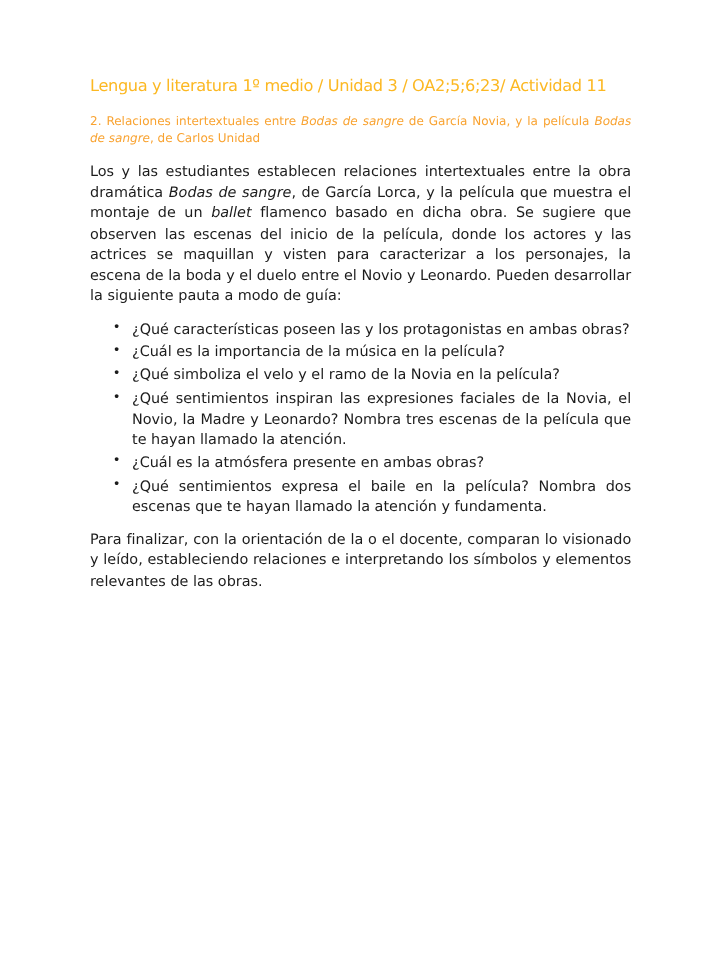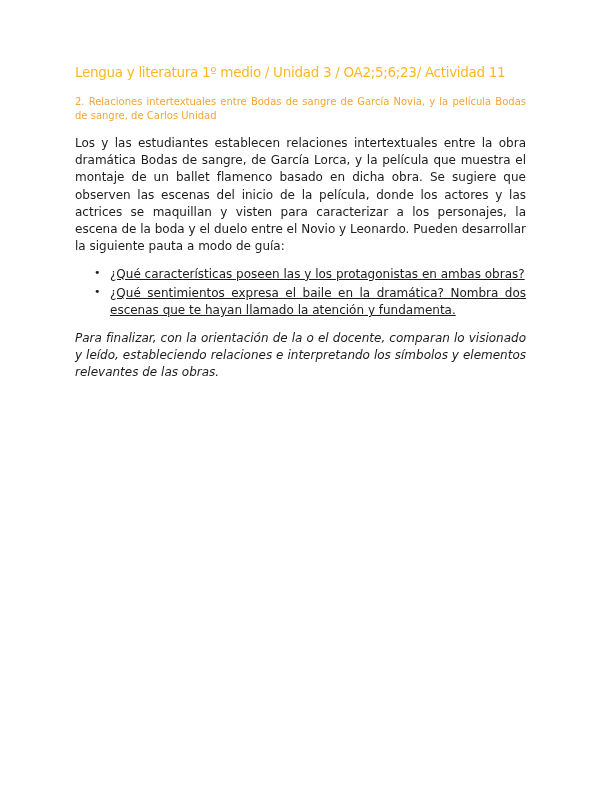--- a/index.html
+++ b/index.html
@@ -46,44 +46,47 @@
     margin: 0 0 10px 0;
   }
   ul.question-list {
     margin: 0 0 10px 0;
     padding: 0 0 0 35px;
     list-style: none;
   }
   ul.question-list li {
     position: relative;
     margin: 0 0 2px 0;
-    text-decoration: underline;
   }
   ul.question-list li::before {
     content: "•";
     position: absolute;
     left: -16px;
     top: -1px;
     font-size: 11px;
     color: var(--body-color, #1c1c1c);
   }
-  .italic { }
-  p.closing { margin-bottom: 0; font-style: italic; }
+  .italic { font-style: italic; }
+  p.closing { margin-bottom: 0; }
 </style>
 </head>
 <body>
 
 <div class="page">
 
   <h1 class="doc-title">Lengua y literatura 1º medio / Unidad 3 / OA2;5;6;23/ Actividad 11</h1>
 
   <h2 class="activity-subtitle"><span>2. Relaciones intertextuales entre </span><span class="italic">Bodas de sangre</span><span> de García Novia, y la película </span><span class="italic">Bodas de sangre</span><span>, de Carlos Unidad</span></h2>
 
   <p class="body-text intro"><span>Los y las estudiantes establecen relaciones intertextuales entre la obra dramática </span><span class="italic">Bodas de sangre</span><span>, de García Lorca, y la película que muestra el montaje de un </span><span class="italic">ballet</span><span> flamenco basado en dicha obra. Se sugiere que observen las escenas del inicio de la película, donde los actores y las actrices se maquillan y visten para caracterizar a los personajes, la escena de la boda y el duelo entre el Novio y Leonardo. Pueden desarrollar la siguiente pauta a modo de guía:</span></p>
 
   <ul class="question-list body-text">
     <li>¿Qué características poseen las y los protagonistas en ambas obras?</li>
-    <li>¿Qué sentimientos expresa el baile en la dramática? Nombra dos escenas que te hayan llamado la atención y fundamenta.</li>
+    <li>¿Cuál es la importancia de la música en la película?</li>
+    <li>¿Qué simboliza el velo y el ramo de la Novia en la película?</li>
+    <li>¿Qué sentimientos inspiran las expresiones faciales de la Novia, el Novio, la Madre y Leonardo? Nombra tres escenas de la película que te hayan llamado la atención.</li>
+    <li>¿Cuál es la atmósfera presente en ambas obras?</li>
+    <li>¿Qué sentimientos expresa el baile en la película? Nombra dos escenas que te hayan llamado la atención y fundamenta.</li>
   </ul>
 
   <p class="body-text closing">Para finalizar, con la orientación de la o el docente, comparan lo visionado y leído, estableciendo relaciones e interpretando los símbolos y elementos relevantes de las obras.</p>
 
 </div>
 
 </body></html>

